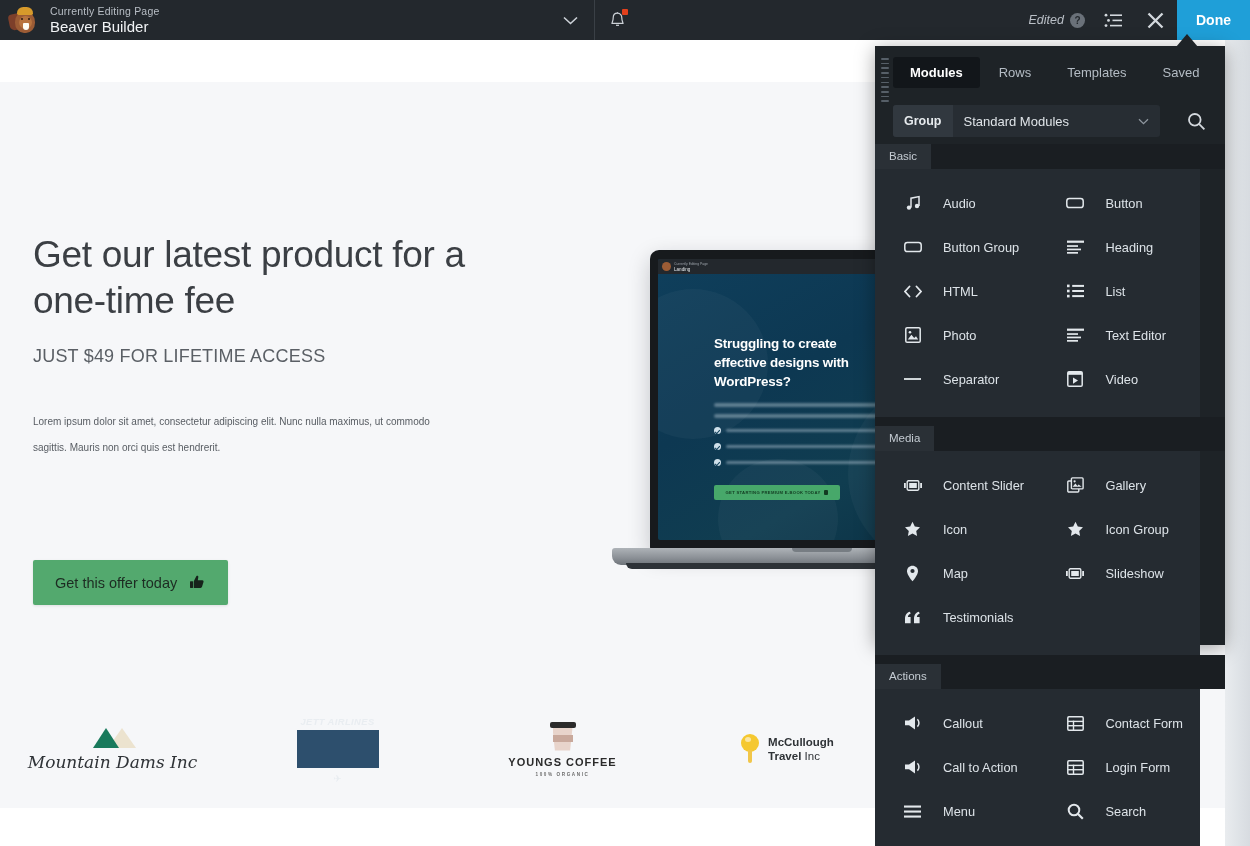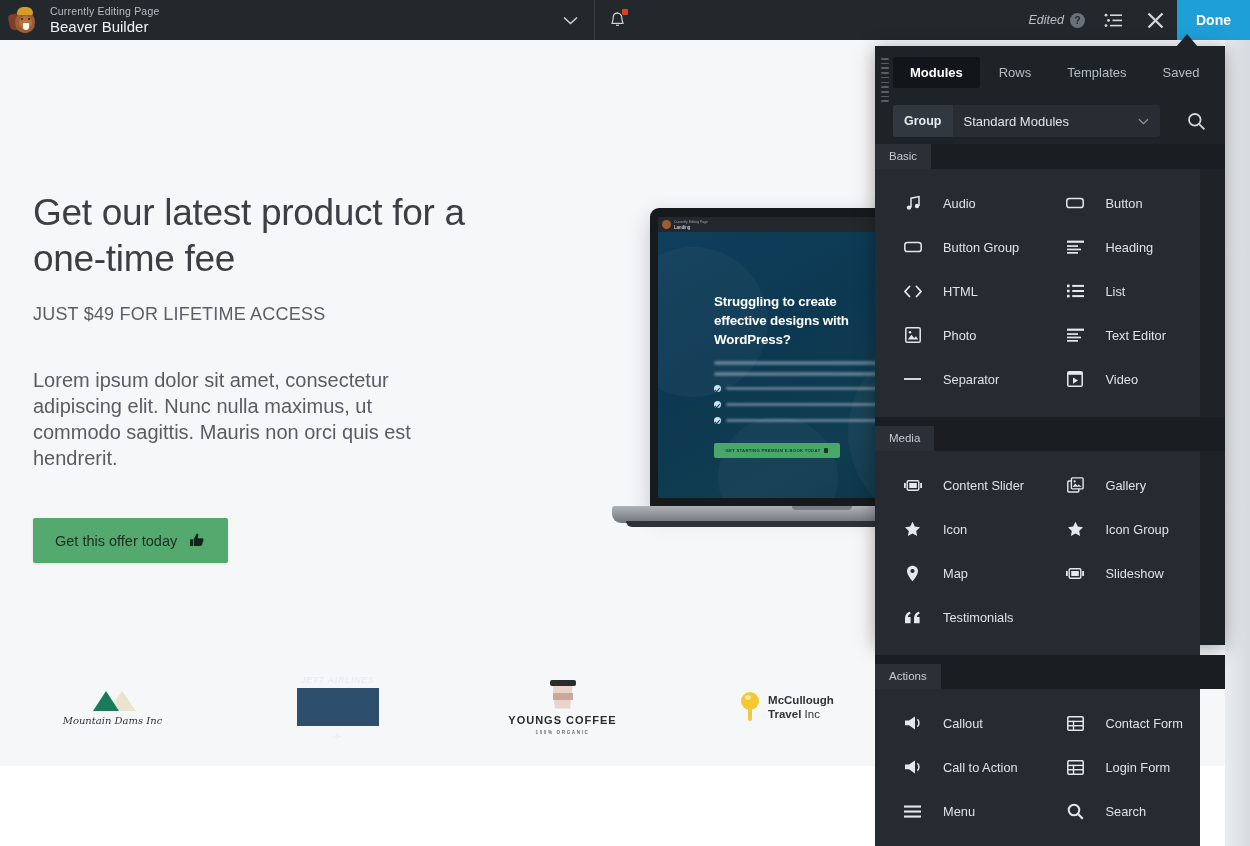--- a/index.html
+++ b/index.html
@@ -93,31 +93,31 @@
   }
 
   
   .canvas {
     position: absolute; top: 40px; left: 0; width: 1250px; height: 806px;
     background: #ffffff; overflow: hidden;
   }
   .hero {
     position: relative; width: 1250px; height: 726px; background: #f6f7f9;
   }
-  .hero-inner { position: relative; width: 1250px; height: 726px; }
+  .hero-inner { position: relative; width: 1250px; height: 726px; margin-top: 42px; }
   .hero-text { position: absolute; left: 33px; top: 150px; width: 500px; }
   .hero-h1 {
     font-size: 37px; line-height: 46px; color: #3b3f44; font-weight: 400;
     letter-spacing: -0.3px;
   }
   .hero-sub {
     margin-top: 22px; font-size: 18px; color: #5a5f65; letter-spacing: 0.2px;
   }
   .hero-para {
-    margin-top: 42px; font-size: 20px; line-height: 26px; color: #585d63;
+    margin-top: 42px; font-size: 10px; line-height: 26px; color: #585d63;
     width: 430px;
   }
   .cta-btn {
     position: absolute; left: 33px; top: 478px;
     background: #53a96e; color: #1d2b22; border: none;
     font-size: 14.5px; padding: 0 22px; height: 45px;
     display: flex; align-items: center; gap: 12px; border-radius: 2px;
     box-shadow: 0 1px 3px rgba(0,0,0,0.10);
     font-family: "Liberation Sans", sans-serif;
   }
@@ -208,21 +208,21 @@
     position: absolute; left: 18px; top: 2px; width: 0; height: 0;
     border-left: 14px solid transparent; border-right: 14px solid transparent;
     border-bottom: 20px solid #ece3cf;
   }
   .mtn-b {
     position: absolute; left: 3px; top: 2px; width: 0; height: 0;
     border-left: 13px solid transparent; border-right: 13px solid transparent;
     border-bottom: 20px solid #197a5c;
   }
   .mtn-name {
-    font-family: "DejaVu Serif", serif; font-style: italic; font-size: 10px;
+    font-family: "DejaVu Serif", serif; font-style: italic; font-size: 17px;
     color: #2f3337;
   }
   .jett {
     background: #2d4f6d; width: 82px; height: 38px; display: flex;
     flex-direction: column; align-items: center; justify-content: center; gap: 48px;
   }
   .jett-txt {
     color: #e9edf1; font-size: 9.4px; font-weight: bold; font-style: italic;
     letter-spacing: 0.4px;
   }

